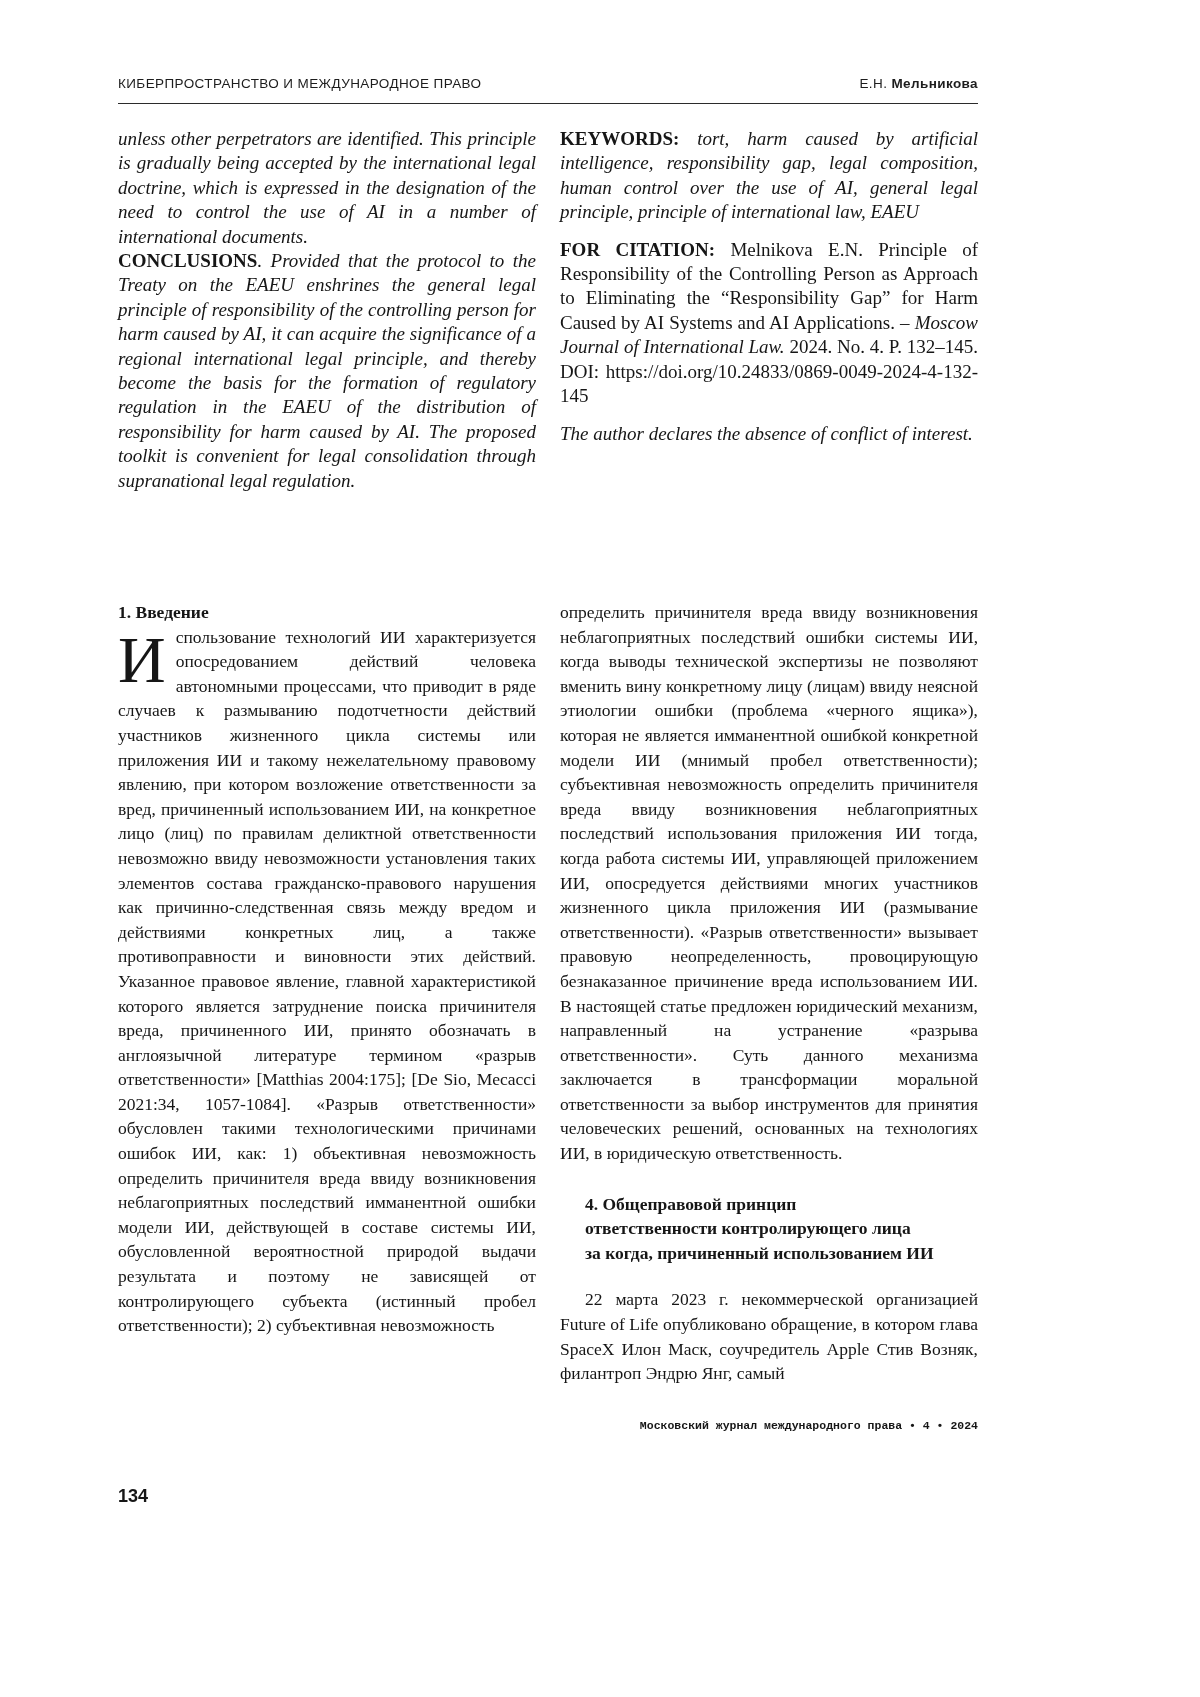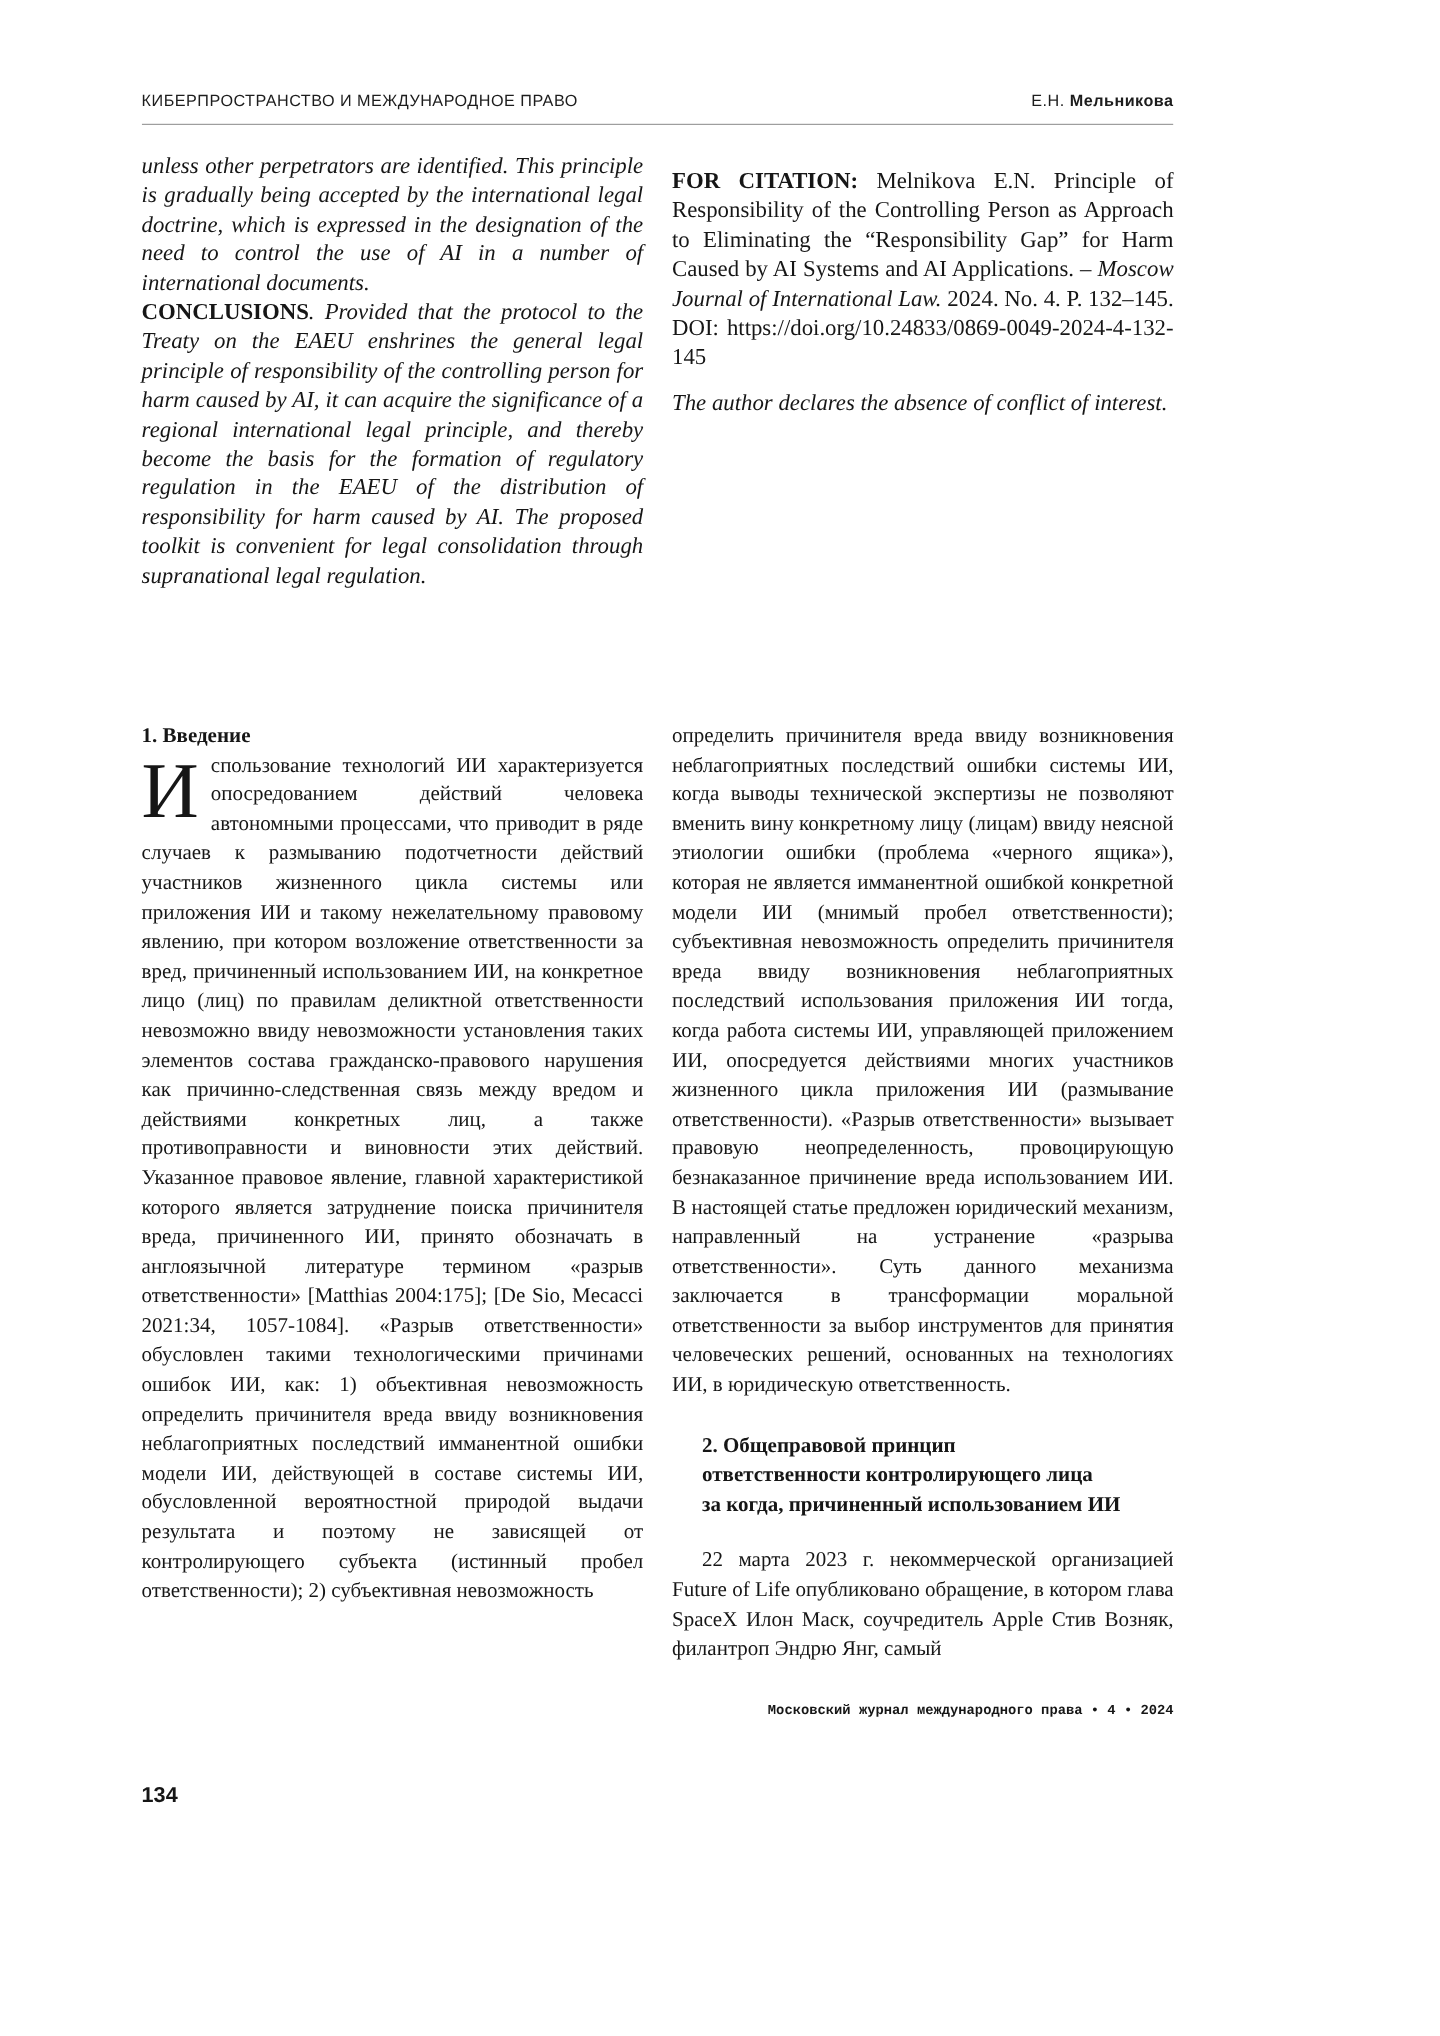--- a/index.html
+++ b/index.html
@@ -1,15 +1,15 @@
 <!DOCTYPE html>
 <html lang="ru"><head>
 <meta charset="utf-8">
 <style>
-  * { box-sizing: border-box; border-radius: 13px; }
+  * { box-sizing: border-box; }
   html, body { margin: 0; padding: 0; background: #ffffff; }
   .page {
     position: relative;
     width: 1200px;
     height: 1697px;
     background: #ffffff;
     color: #161616;
     overflow: hidden;
   }
 
@@ -94,34 +94,35 @@
     <span><span>Е.Н. </span><span class="surname">Мельникова</span></span>
   </div>
   <div class="head-rule"></div>
 
   <div class="abstract">
     <div class="col">
       <p class="it">unless other perpetrators are identified. This principle is gradually being accepted by the international legal doctrine, which is expressed in the designation of the need to control the use of AI in a number of international documents.</p>
       <p><span class="b">CONCLUSIONS</span><span class="it">. Provided that the protocol to the Treaty on the EAEU enshrines the general legal principle of responsibility of the controlling person for harm caused by AI, it can acquire the significance of a regional international legal principle, and thereby become the basis for the formation of regulatory regulation in the EAEU of the distribution of responsibility for harm caused by AI. The proposed toolkit is convenient for legal consolidation through supranational legal regulation.</span></p>
     </div>
     <div class="col">
+      <p><span class="b">KEYWORDS:</span><span class="it"> tort, harm caused by artificial intelligence, responsibility gap, legal composition, human control over the use of AI, general legal principle, principle of international law, EAEU</span></p>
       <p class="citation-para"><span class="b">FOR CITATION:</span><span> Melnikova E.N. Principle of Responsibility of the Controlling Person as Approach to Eliminating the “Responsibility Gap” for Harm Caused by AI Systems and AI Applications. – </span><span class="it">Moscow Journal of International Law.</span><span> 2024. No. 4. P. 132–145. DOI: https://doi.org/10.24833/0869-0049-2024-4-132-145</span></p>
       <p class="it conflict-para">The author declares the absence of conflict of interest.</p>
     </div>
   </div>
 
   <div class="main">
     <div class="col">
       <p class="h1">1. Введение</p>
       <p><span class="dropcap">И</span><span>спользование технологий ИИ характеризуется опосредованием действий человека автономными процессами, что приводит в ряде случаев к размыванию подотчетности действий участников жизненного цикла системы или приложения ИИ и такому нежелательному правовому явлению, при котором возложение ответственности за вред, причиненный использованием ИИ, на конкретное лицо (лиц) по правилам деликтной ответственности невозможно ввиду невозможности установления таких элементов состава гражданско-правового нарушения как причинно-следственная связь между вредом и действиями конкретных лиц, а также противоправности и виновности этих действий. Указанное правовое явление, главной характеристикой которого является затруднение поиска причинителя вреда, причиненного ИИ, принято обозначать в англоязычной литературе термином «разрыв ответственности» [Matthias 2004:175]; [De Sio, Mecacci 2021:34, 1057-1084]. «Разрыв ответственности» обусловлен такими технологическими причинами ошибок ИИ, как: 1) объективная невозможность определить причинителя вреда ввиду возникновения неблагоприятных последствий имманентной ошибки модели ИИ, действующей в составе системы ИИ, обусловленной вероятностной природой выдачи результата и поэтому не зависящей от контролирующего субъекта (истинный пробел ответственности); 2) субъективная невозможность</span></p>
     </div>
     <div class="col">
       <p>определить причинителя вреда ввиду возникновения неблагоприятных последствий ошибки системы ИИ, когда выводы технической экспертизы не позволяют вменить вину конкретному лицу (лицам) ввиду неясной этиологии ошибки (проблема «черного ящика»), которая не является имманентной ошибкой конкретной модели ИИ (мнимый пробел ответственности); субъективная невозможность определить причинителя вреда ввиду возникновения неблагоприятных последствий использования приложения ИИ тогда, когда работа системы ИИ, управляющей приложением ИИ, опосредуется действиями многих участников жизненного цикла приложения ИИ (размывание ответственности). «Разрыв ответственности» вызывает правовую неопределенность, провоцирующую безнаказанное причинение вреда использованием ИИ. В настоящей статье предложен юридический механизм, направленный на устранение «разрыва ответственности». Суть данного механизма заключается в трансформации моральной ответственности за выбор инструментов для принятия человеческих решений, основанных на технологиях ИИ, в юридическую ответственность.</p>
       <div class="h2">
-        <div>2. Общеправовой принцип</div>
+        <div>4. Общеправовой принцип</div>
         <div>ответственности контролирующего лица</div>
         <div>за когда, причиненный использованием ИИ</div>
       </div>
       <p class="indent-para">22 марта 2023 г. некоммерческой организацией Future of Life опубликовано обращение, в котором глава SpaceX Илон Маск, соучредитель Apple Стив Возняк, филантроп Эндрю Янг, самый</p>
     </div>
   </div>
 
   <div class="footer-num">134</div>
   <div class="footer-right">Московский журнал международного права • 4 • 2024</div>
 

